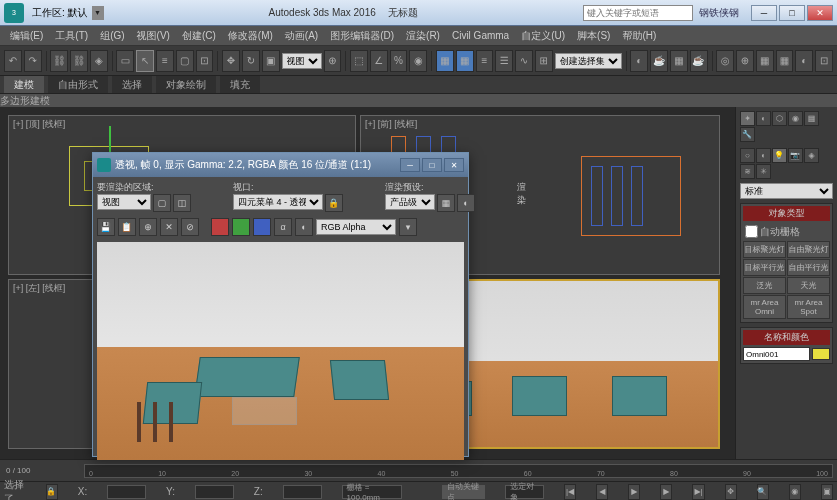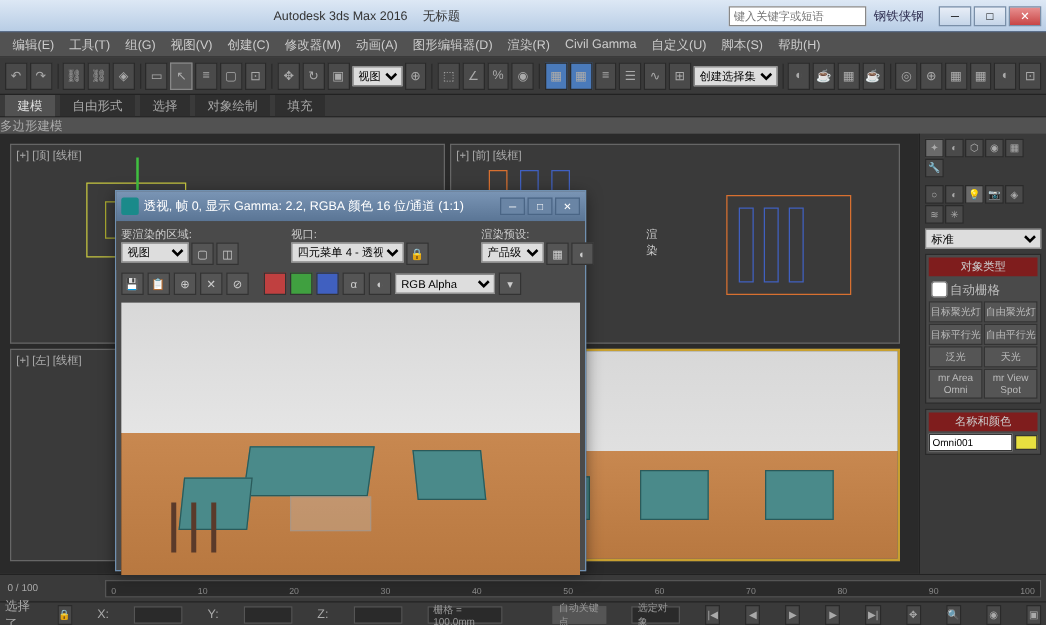--- a/index.html
+++ b/index.html
@@ -64,20 +64,25 @@
 .render-scene{width:100%;height:100%;background:linear-gradient(180deg,#d8d8d8 0%,#e5e5e5 48%,#c88850 48%,#b87840 100%);position:relative}
 .dropdown-arrow{width:12px;height:14px;background:#888;display:inline-flex;align-items:center;justify-content:center;color:#222;font-size:7px}
 .rw-tb2{display:flex;gap:3px;align-items:center;padding:2px 4px}
 .furniture{position:absolute;background:#4a8a8a;border:1px solid #2a5a5a}
 .persp-scene{width:100%;height:100%;background:linear-gradient(180deg,#d8d8d8 0%,#e0e0e0 48%,#c88850 48%,#b87840 100%);position:relative}
 </style>
 </head>
 <body>
 
 <div class="titlebar">
+  <div class="title-left">
+    <div class="logo">3</div>
+    <span>工作区: 默认</span>
+    <span class="dropdown-arrow">▼</span>
+  </div>
   <div class="title-center">
     <span>Autodesk 3ds Max 2016</span>&nbsp;&nbsp;&nbsp;
     <span>无标题</span>
   </div>
   <input class="search-top" placeholder="键入关键字或短语" style="">
   <span style="margin:0 6px;color:#335">钢铁侠钢</span>
   <div class="winbtns">
     <div class="winbtn">─</div>
     <div class="winbtn">□</div>
     <div class="winbtn close">✕</div>
@@ -217,21 +222,21 @@
       <div class="cmd-row">
           <div class="cmd-cell">目标平行光</div>
           <div class="cmd-cell">自由平行光</div>
         </div>
       <div class="cmd-row">
           <div class="cmd-cell">泛光</div>
           <div class="cmd-cell">天光</div>
         </div>
       <div class="cmd-row">
           <div class="cmd-cell">mr Area Omni</div>
-          <div class="cmd-cell">mr View Spot</div>
+          <div class="cmd-cell">mr Area Spot</div>
         </div>
     </div>
     <div class="cmd-section">
       <div class="cmd-hdr">名称和颜色</div>
       <div style="display:flex;gap:2px;align-items:center">
         <input class="cmd-input" style="flex: 1 1 0%;" value="Omni001">
         <div class="color-sw"></div>
       </div>
     </div>
   </div>

